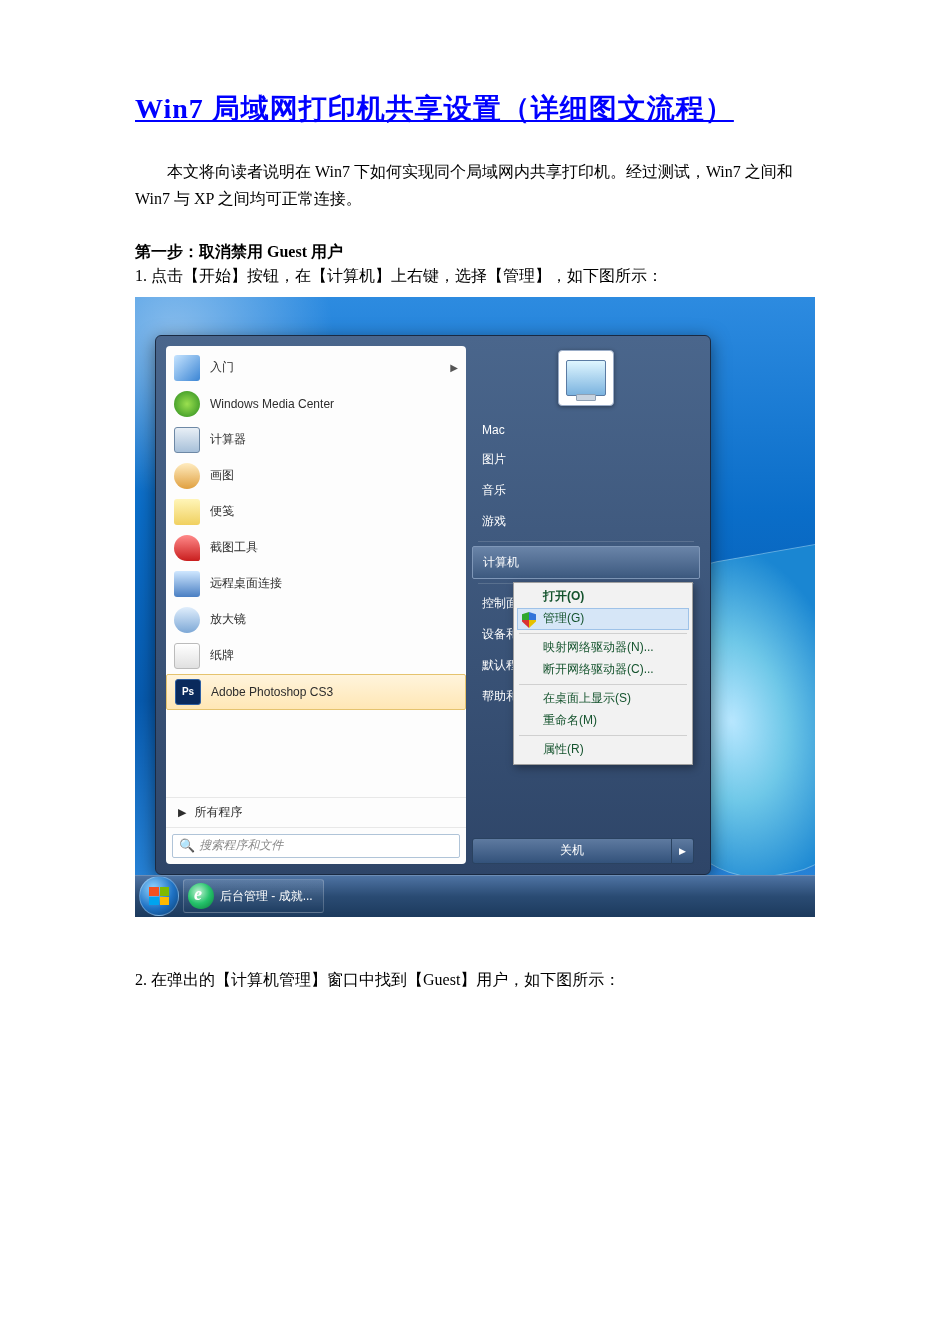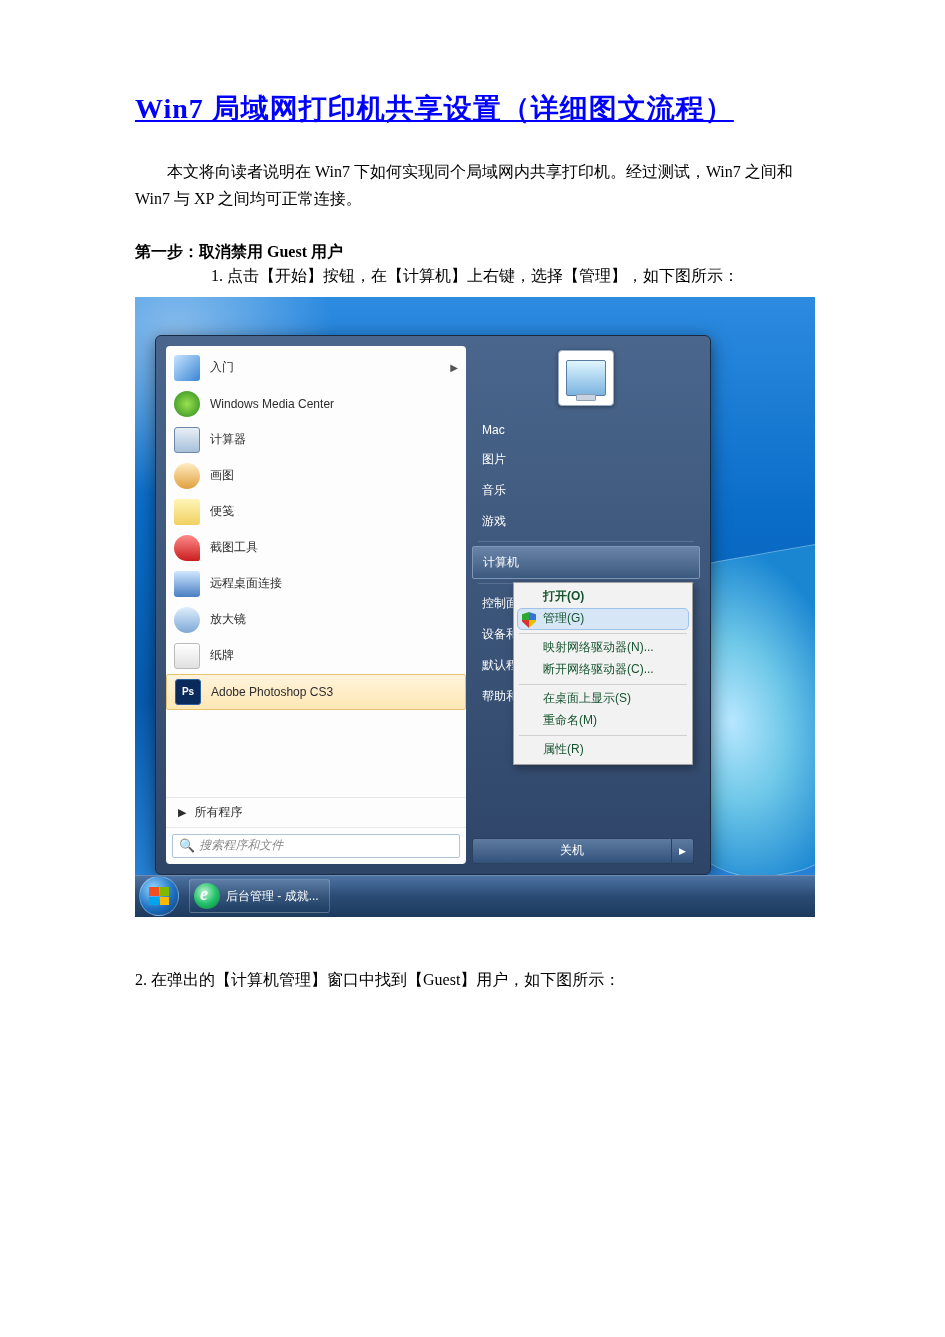--- a/index.html
+++ b/index.html
@@ -24,21 +24,20 @@
     line-height: 1.7;
     margin-bottom: 30px;
     text-indent: 2em;
   }
   .step-heading {
     font-weight: bold;
   }
   .step-desc {
     line-height: 1.6;
     margin-bottom: 8px;
-    text-align: center;
   }
   .step-desc-2 {
     line-height: 1.6;
     margin-top: 50px;
   }
 
   
   .screenshot {
     width: 680px;
     height: 620px;
@@ -231,21 +230,21 @@
     color:#14532d;
   }
   .ctx-item{
     display:flex;align-items:center;
     height:22px;padding:0 6px 0 26px;
     position:relative;
   }
   .ctx-item.sel{
     background:#d6e6f7;
     border:1px solid #9ec2e8;
-    border-radius:5px;
+    border-radius:0;
     padding-left:25px;
   }
   .ctx-item.bold{ font-weight:bold;}
   .ctx-sep{ height:1px;background:#d0d0d0;margin:3px 2px;}
   .ctx-shield{
     position:absolute;left:4px;top:3px;width:14px;height:16px;
     background: conic-gradient(from 0deg, #3274d9 0 25%, #e6c100 0 50%, #d93232 0 75%, #2fa82f 0 100%);
     clip-path: polygon(50% 0, 100% 15%, 100% 60%, 50% 100%, 0 60%, 0 15%);
   }
 
@@ -253,21 +252,21 @@
   .taskbar {
     position: absolute;
     left: 0; bottom: 0;
     width: 100%;
     height: 42px;
     background: linear-gradient(180deg, #4e73a3 0%, #2a4b73 50%, #1c3a5d 100%);
     border-top: 1px solid #6d8db5;
     display:flex;
     align-items:center;
     padding-left:4px;
-    gap:10px;
+    gap:4px;
   }
   .start-orb{
     width:40px;height:40px;border-radius:50%;
     background: radial-gradient(circle at 35% 30%, #8fd3ff 0%, #1f72c4 55%, #083b6e 100%);
     border:1px solid rgba(255,255,255,0.3);
     display:flex;align-items:center;justify-content:center;
   }
   .win-flag{
     width:20px;height:18px;
     display:grid;grid-template-columns:1fr 1fr;grid-template-rows:1fr 1fr;gap:1px;

